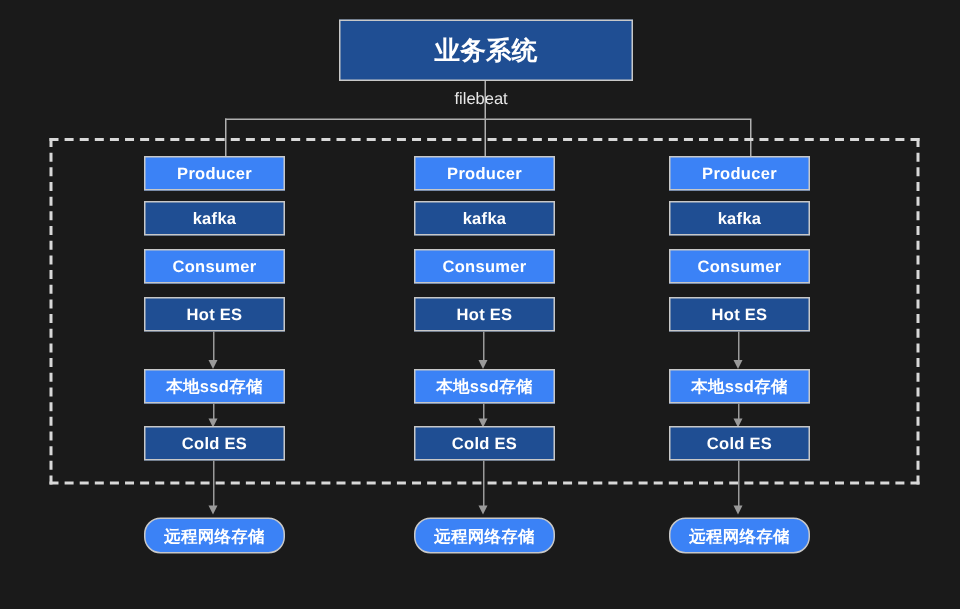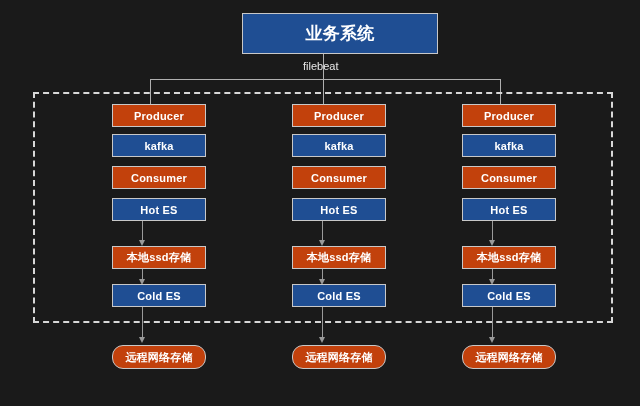--- a/index.html
+++ b/index.html
@@ -15,24 +15,23 @@
   .node{
     position:absolute;
     box-sizing:border-box;
     border:1px solid #c8c8c8;
     display:flex;align-items:center;justify-content:center;
     color:#ffffff;
     font-weight:bold;
     letter-spacing:.2px;
     text-align:center;
     white-space:nowrap;
-    margin-left:16px;
   }
   .node.blue{background:#1f4e93;}
-  .node.green{background:#c2410c;}
+  .node.green{background:#3b82f6;}
 
   
   .title-node{
     left:226px;top:13px;width:196px;height:41px;
     font-size:17px;
   }
 
   
   .col-node{height:23px;font-size:11px;}
   .col-node.cjk{font-size:11px;}

